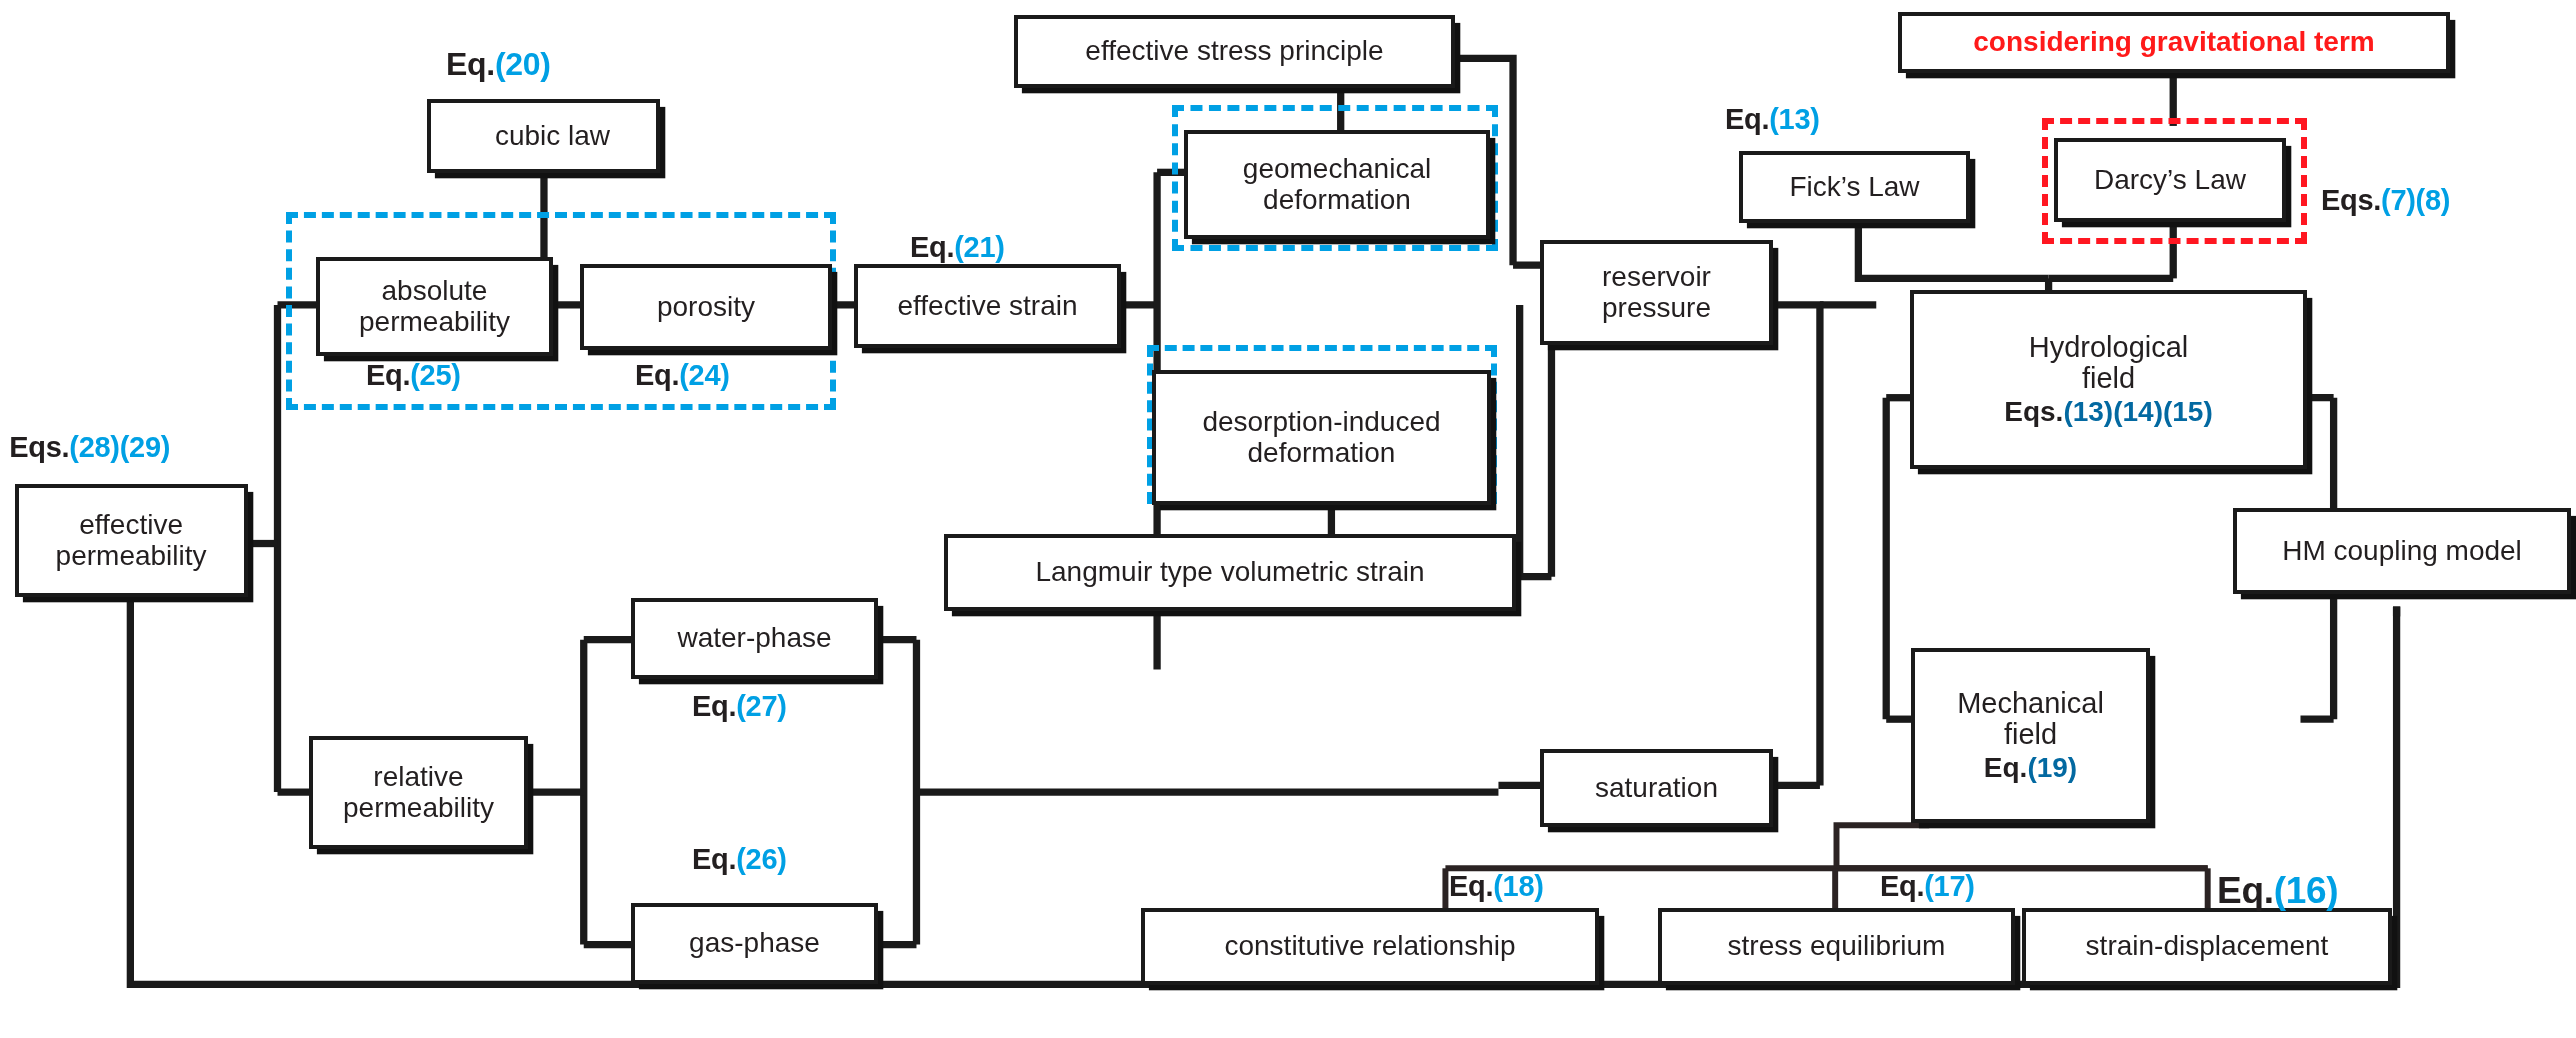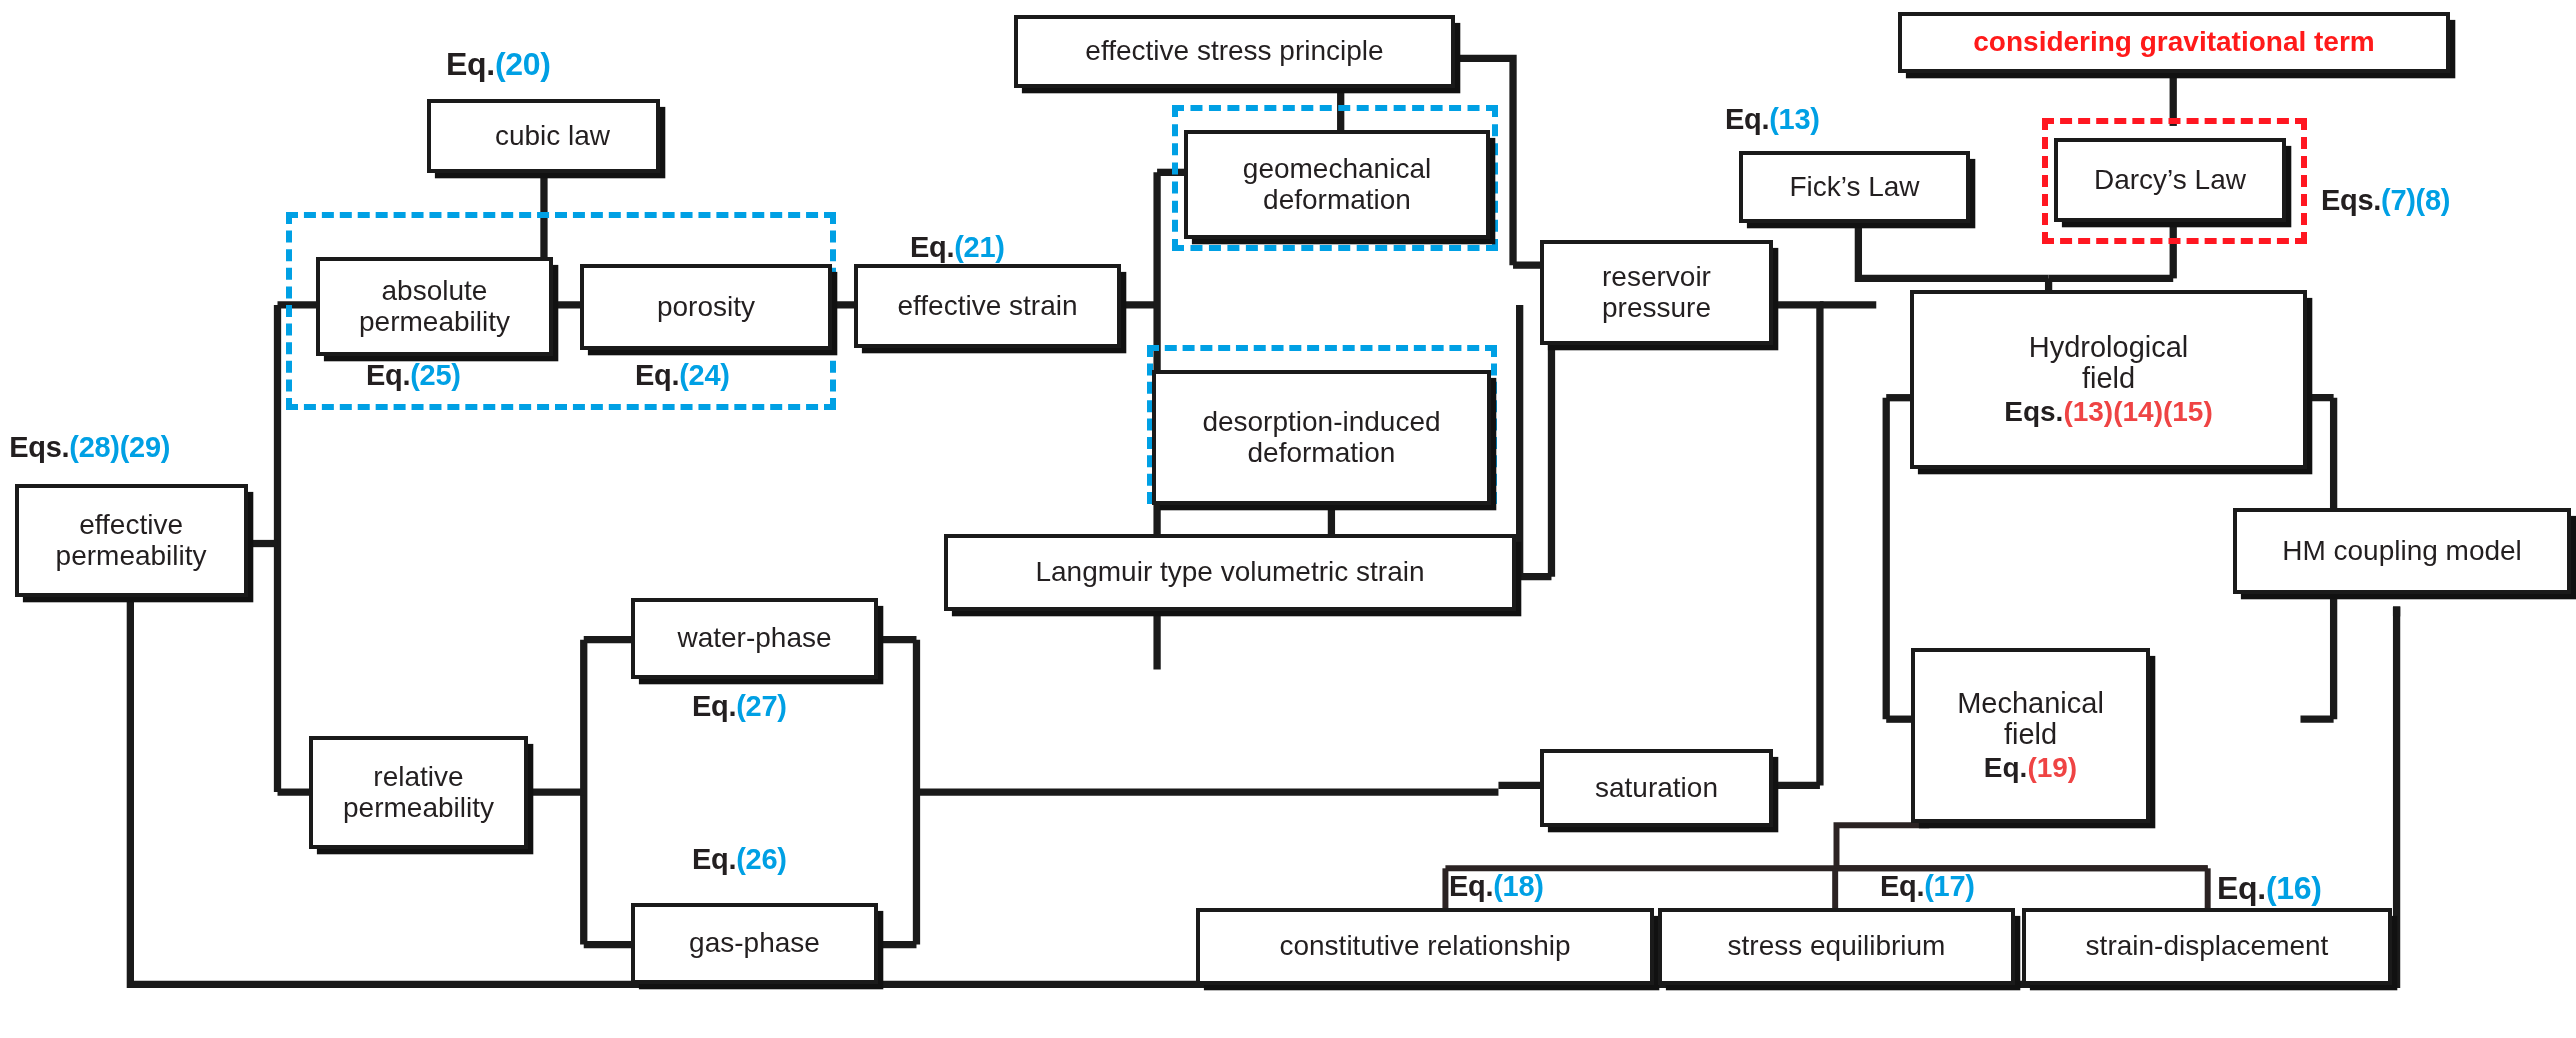--- a/index.html
+++ b/index.html
@@ -14,21 +14,21 @@
   .node span.lbl{display:block;padding:0 4px;}
   .eqlabel{position:absolute;font-weight:bold;white-space:nowrap;
            color:#231f20;letter-spacing:-0.3px;}
   .eqlabel .blue{color:#00A0E4;}
   .dashblue{position:absolute;box-sizing:border-box;
             border:6px dashed #00A0E4;background:transparent;}
   .dashred{position:absolute;box-sizing:border-box;
            border:6.6px dashed #FF1721;background:transparent;}
   .redtext{color:#FF1A1A;font-weight:bold;}
   .innereq{display:block;font-weight:bold;margin-top:2.7px;}
-  .innereq .blue{color:#ef4444;}
+  .innereq .blue{color:#0369a1;}
 </style>
 </head>
 <body>
 
 <div id="stage">
 
   <svg class="wires" viewBox="0 0 3885 1566">
     <g stroke="#1a1a1a" fill="none" stroke-width="11" stroke-linecap="butt">
 
       <path d="M820 262 L820 400"></path>
@@ -201,21 +201,21 @@
 field</span>
     <span class="innereq" style="font-size:28px;">
       <span>Eq.</span><span class="blue">(19)</span>
     </span>
   </div>
 
   <div class="node" style="left:2233px;top:508px;width:338px;height:86px;font-size:28px;text-align:center;">
     <span class="lbl">HM coupling model</span>
   </div>
 
-  <div class="node" style="left:1196px;top:908px;width:458px;height:77px;font-size:28px;">
+  <div class="node" style="left:1141px;top:908px;width:458px;height:77px;font-size:28px;">
     <span class="lbl">constitutive relationship</span>
   </div>
 
   <div class="node" style="left:1658px;top:908px;width:357px;height:77px;font-size:28px;">
     <span class="lbl">stress equilibrium</span>
   </div>
 
   <div class="node" style="left:2022px;top:908px;width:370px;height:77px;font-size:28px;">
     <span class="lbl">strain-displacement</span>
   </div>
@@ -257,18 +257,18 @@
   </div>
 
   <div class="eqlabel" style="left:1449px;top:870px;font-size:29px;">
     <span>Eq.</span><span class="blue">(18)</span>
   </div>
 
   <div class="eqlabel" style="left:1842px;top:870px;font-size:29px;margin-left:38px;">
     <span>Eq.</span><span class="blue">(17)</span>
   </div>
 
-  <div class="eqlabel" style="left:2217px;top:870px;font-size:32px;">
+  <div class="eqlabel" style="left:2217px;top:870px;font-size:37px;">
     <span>Eq.</span><span class="blue">(16)</span>
   </div>
 
 </div>
 
 
 </body></html>

